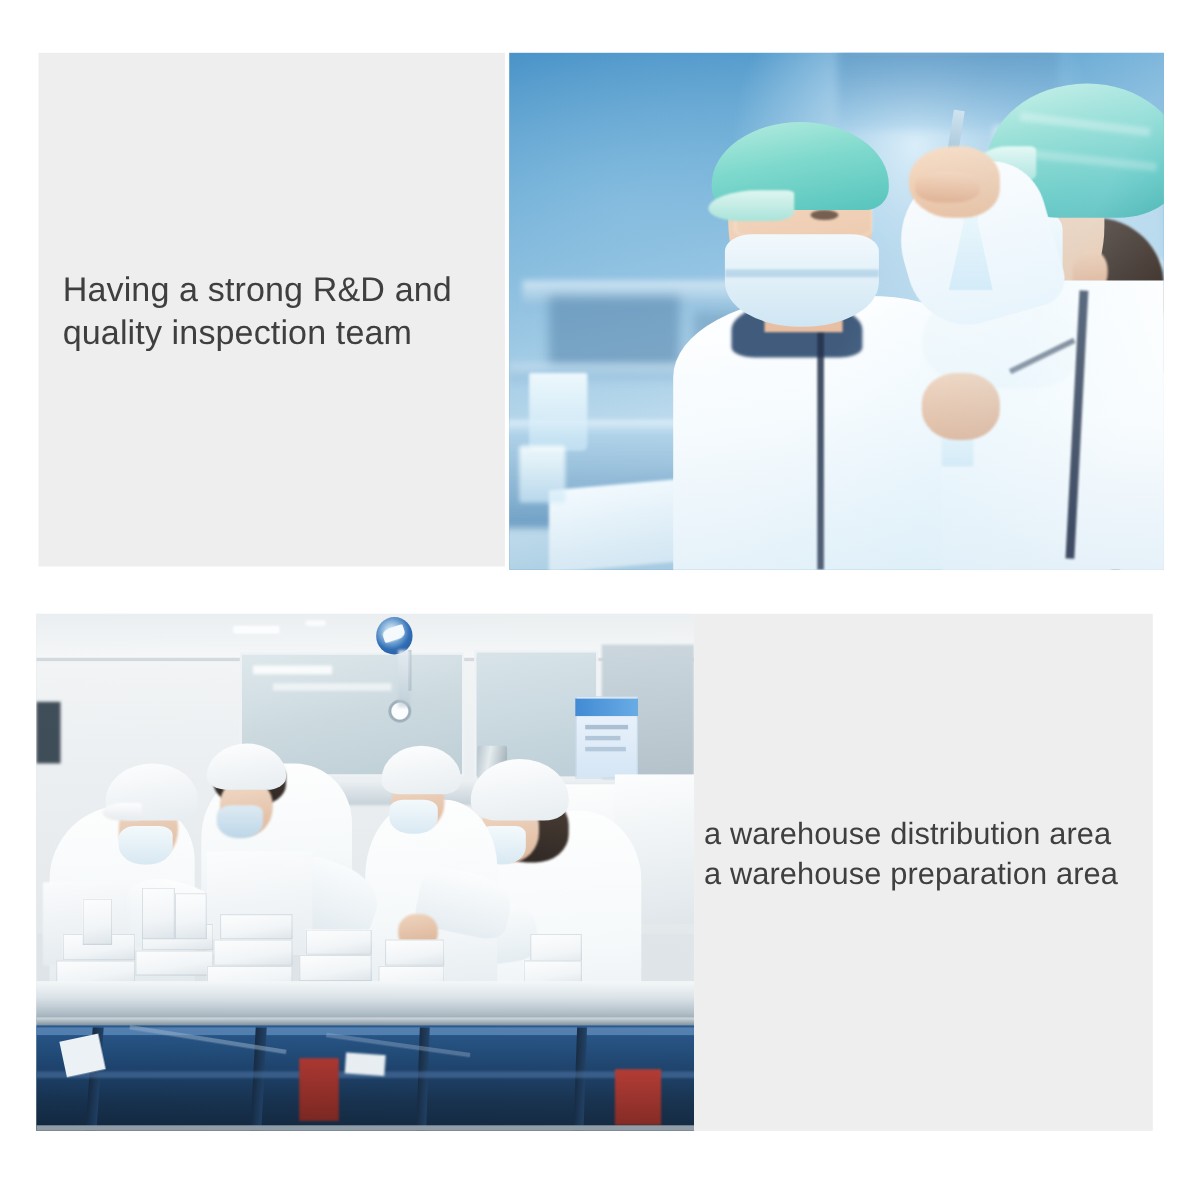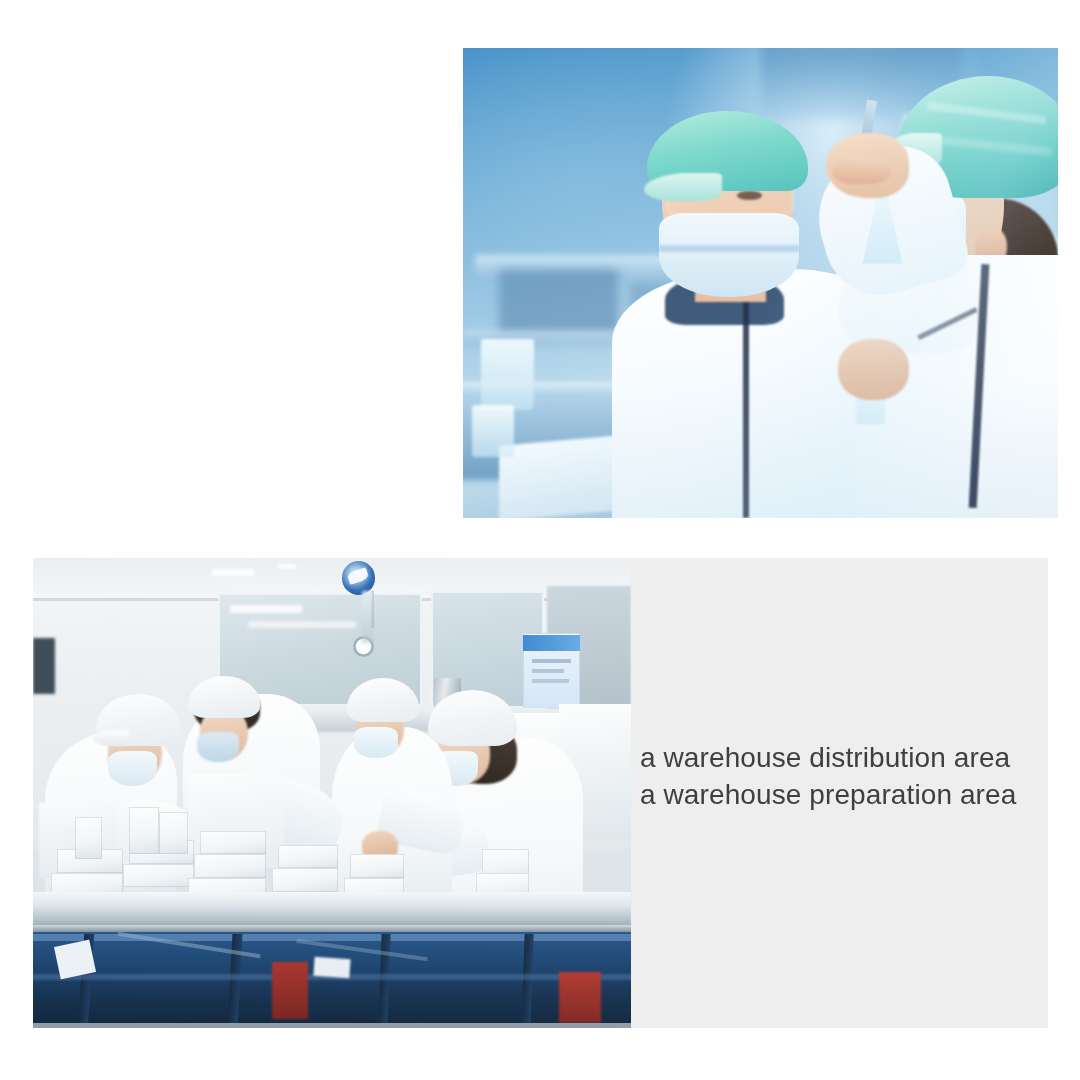--- a/index.html
+++ b/index.html
@@ -339,20 +339,24 @@
   #bp-paper1 { left:4%; top:82%; width:6%; height:7%; background:#eef3f6; transform:rotate(-12deg); filter:blur(.6px); }
   #bp-paper2 { left:47%; top:85%; width:6%; height:4%; background:#e9eff3; transform:rotate(4deg); filter:blur(.8px); }
   #bp-floor { left:0; top:99%; width:100%; height:1.4%; background:#8e9aa3; }
   #bp-tint { left:0; top:0; width:100%; height:100%; background:linear-gradient(190deg,rgba(255,255,255,.1),rgba(190,205,215,.06)); }
 </style>
 </head>
 <body>
 
 <div id="top-section">
 
+  <div id="top-caption-panel">
+    <div id="top-caption-text">Having a strong R&amp;D and
+quality inspection team</div>
+  </div>
 
   <div id="top-photo">
     <div class="ph" id="top-bg"></div>
     <div class="ph" id="tp-win"></div>
     <div class="ph" id="tp-rack"></div>
     <div class="ph" id="tp-rackline1"></div>
     <div class="ph" id="tp-rackline2"></div>
     <div class="ph" id="tp-shelf1"></div>
     <div class="ph" id="tp-dark1"></div>
     <div class="ph" id="tp-dark2"></div>

